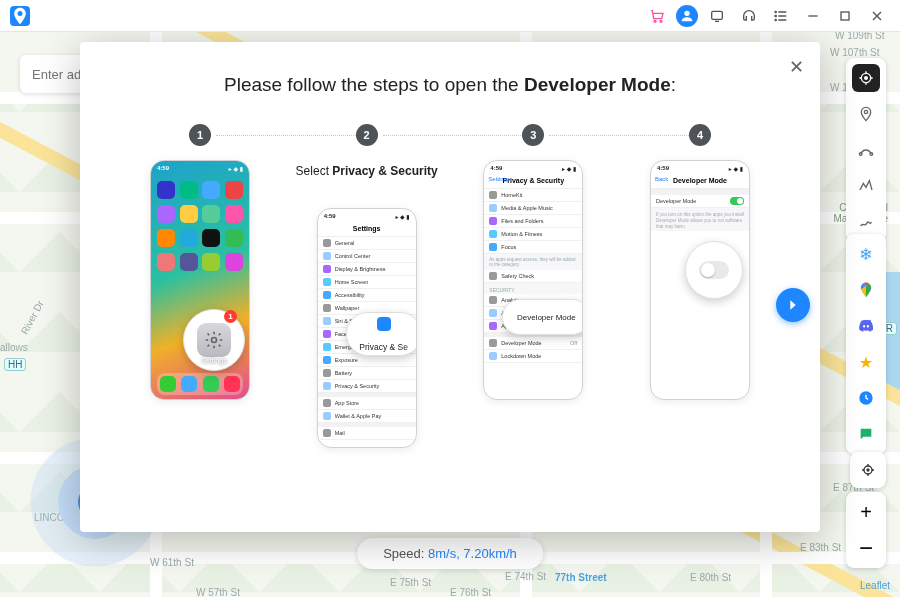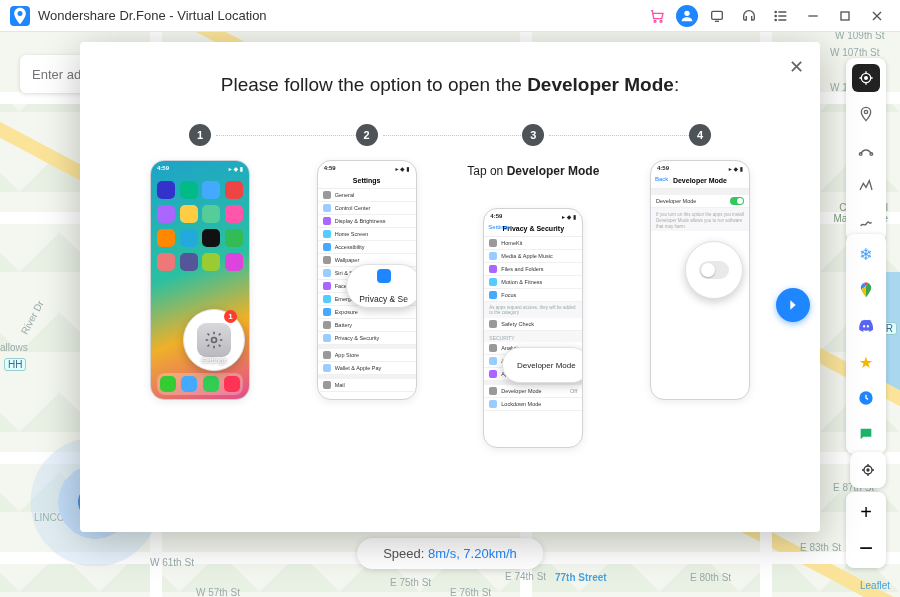--- a/index.html
+++ b/index.html
@@ -102,21 +102,20 @@
 </style>
 </head>
 <body>
 
 <div class="titlebar">
   <div class="logo">
     <svg viewBox="0 0 24 24" fill="currentColor">
         <path d="M12 2C8 2 5 5 5 9c0 5 7 13 7 13s7-8 7-13c0-4-3-7-7-7zm0 10a3 3 0 110-6 3 3 0 010 6z"></path>
       </svg>
   </div>
-  <span class="title">Wondershare Dr.Fone - Virtual Location</span>
   <div class="spacer"></div>
   <div class="ticon" style="color:#ff4da6">
       <svg viewBox="0 0 24 24" fill="none" stroke="currentColor" stroke-width="2">
         <circle cx="9" cy="20" r="1.5"></circle>
         <circle cx="18" cy="20" r="1.5"></circle>
         <path d="M3 4h2l2 12h12l2-8H6"></path>
       </svg>
     </div>
   <div class="ticon acct">
       <svg viewBox="0 0 24 24" width="12" height="12" fill="currentColor">
@@ -286,21 +285,21 @@
 
 <div class="nextbtn">
   <svg viewBox="0 0 24 24" fill="currentColor">
       <path d="M8 5l8 7-8 7z"></path>
     </svg>
 </div>
 
 <div class="modal">
   <div class="close">✕</div>
   <h2>
-    <span>Please follow the option to open the </span><b>Developer Mode</b><span>:</span>
+    <span>Please follow the steps to open the </span><b>Developer Mode</b><span>:</span>
   </h2>
 
   <div class="steps">
 
     <div class="stepcol">
       <div class="stepnum">1</div>
       <div class="stepline"></div>
       <div class="phone">
         <div class="home-wall"></div>
         <div class="statusbar" style="position:relative;color:#fff">
@@ -340,20 +339,21 @@
             </div>
           <div class="txt">Settings</div>
         </div>
         <div class="p1badge">1</div>
       </div>
     </div>
 
     <div class="stepcol">
       <div class="stepnum">2</div>
       <div class="stepline"></div>
+      <div class="steplabel"><span>Select </span><b>Privacy &amp; Security</b><span></span></div>
       <div class="phone">
         <div class="statusbar">
             <span class="t">4:59</span>
             <span>▸ ◆ ▮</span>
           </div>
         <div class="header">Settings</div>
         <div id="p2rows1">
             <div class="row">
               <div class="ic" style="background:#999"></div>
               <span>General</span>
@@ -424,21 +424,20 @@
         <div class="magnify p2mag">
             <div class="ic2"></div>
             <span>Privacy &amp; Se</span>
           </div>
       </div>
     </div>
 
     <div class="stepcol">
       <div class="stepnum">3</div>
       <div class="stepline"></div>
-      <div class="steplabel"><span>Tap on </span><b>Developer Mode</b><span></span></div>
       <div class="phone">
         <div class="statusbar">
             <span class="t">4:59</span>
             <span>▸ ◆ ▮</span>
           </div>
         <div class="back">Settings</div>
         <div class="header">Privacy &amp; Security</div>
         <div id="p3rows1">
             <div class="row">
               <div class="ic" style="background:#999"></div>

